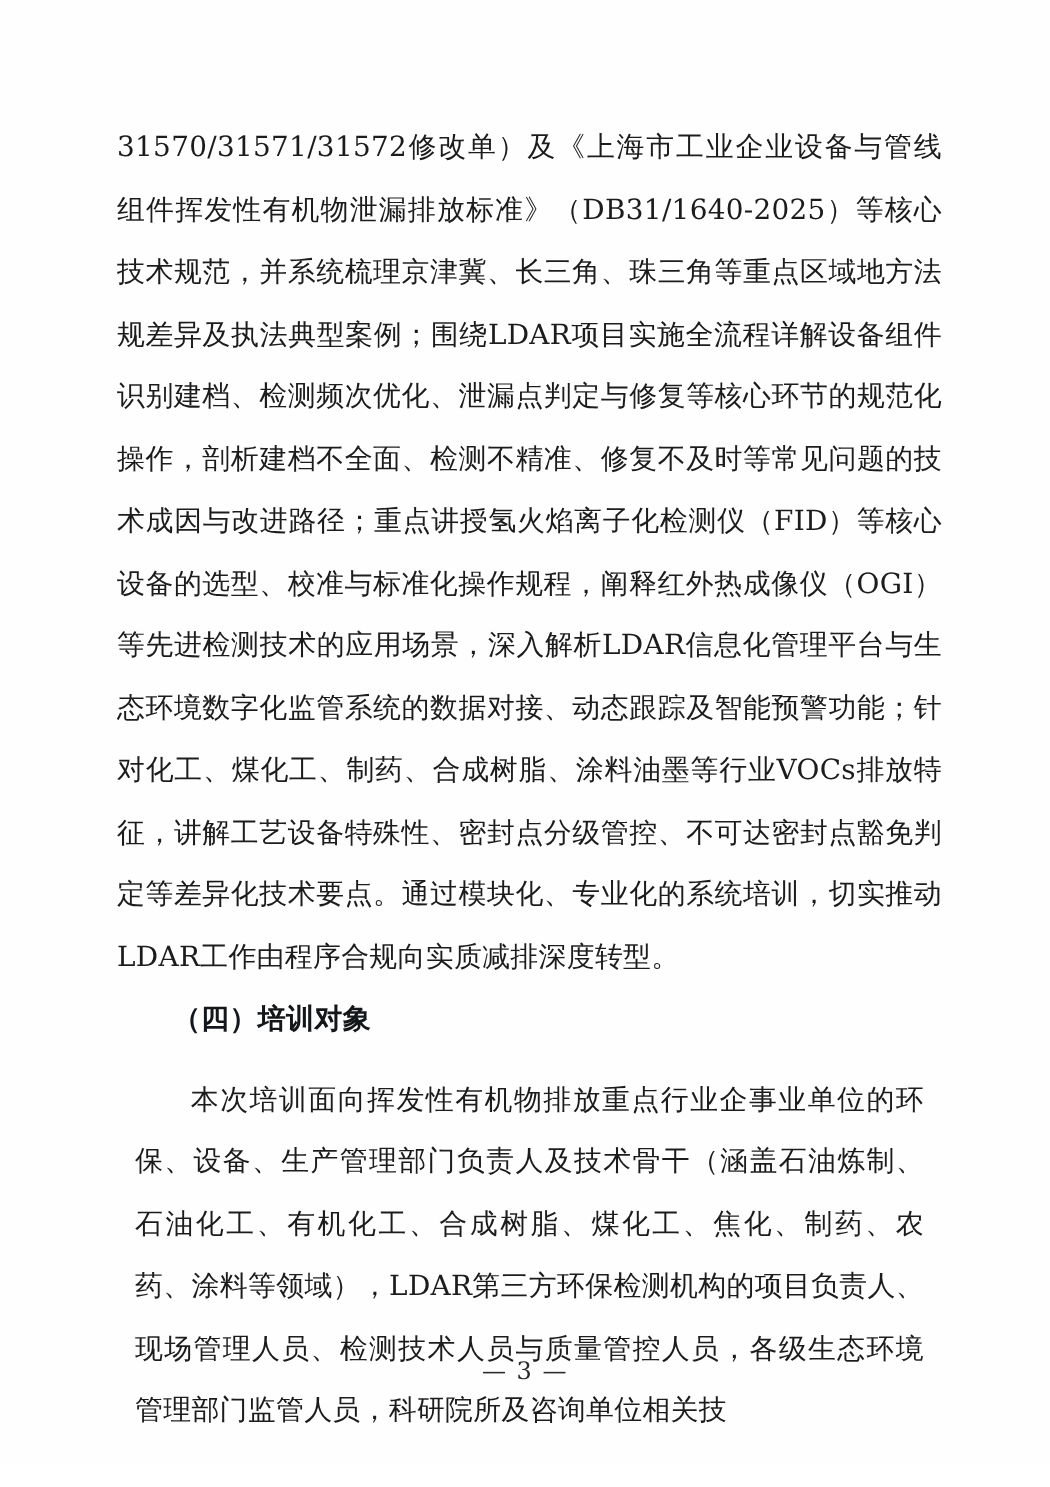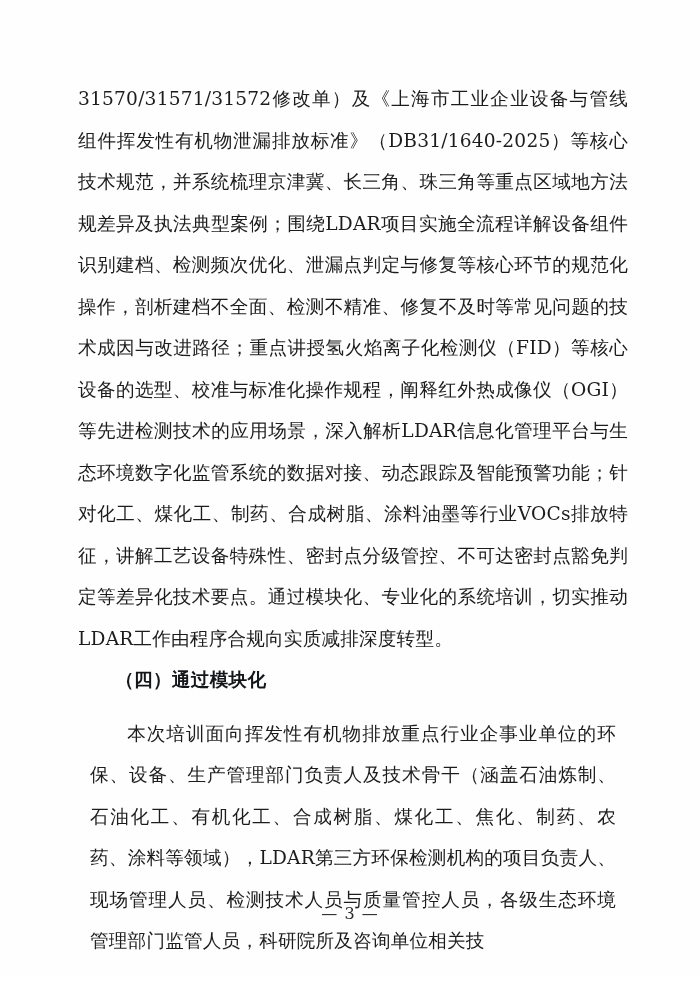--- a/index.html
+++ b/index.html
@@ -61,21 +61,21 @@
 </style>
 </head>
 <body>
 
 <div class="page">
 
   <div class="body-text">
 
     <p class="para">31570/31571/31572修改单）及《上海市工业企业设备与管线组件挥发性有机物泄漏排放标准》（DB31/1640-2025）等核心技术规范，并系统梳理京津冀、长三角、珠三角等重点区域地方法规差异及执法典型案例；围绕LDAR项目实施全流程详解设备组件识别建档、检测频次优化、泄漏点判定与修复等核心环节的规范化操作，剖析建档不全面、检测不精准、修复不及时等常见问题的技术成因与改进路径；重点讲授氢火焰离子化检测仪（FID）等核心设备的选型、校准与标准化操作规程，阐释红外热成像仪（OGI）等先进检测技术的应用场景，深入解析LDAR信息化管理平台与生态环境数字化监管系统的数据对接、动态跟踪及智能预警功能；针对化工、煤化工、制药、合成树脂、涂料油墨等行业VOCs排放特征，讲解工艺设备特殊性、密封点分级管控、不可达密封点豁免判定等差异化技术要点。通过模块化、专业化的系统培训，切实推动LDAR工作由程序合规向实质减排深度转型。</p>
 
-    <p class="heading">（四）通过模块化</p>
+    <p class="heading">（四）培训对象</p>
 
     <p class="para-indent">本次培训面向挥发性有机物排放重点行业企事业单位的环保、设备、生产管理部门负责人及技术骨干（涵盖石油炼制、石油化工、有机化工、合成树脂、煤化工、焦化、制药、农药、涂料等领域），LDAR第三方环保检测机构的项目负责人、现场管理人员、检测技术人员与质量管控人员，各级生态环境管理部门监管人员，科研院所及咨询单位相关技</p>
 
   </div>
 
   <div class="footer">— 3 —</div>
 
 </div>
 
 </body></html>

